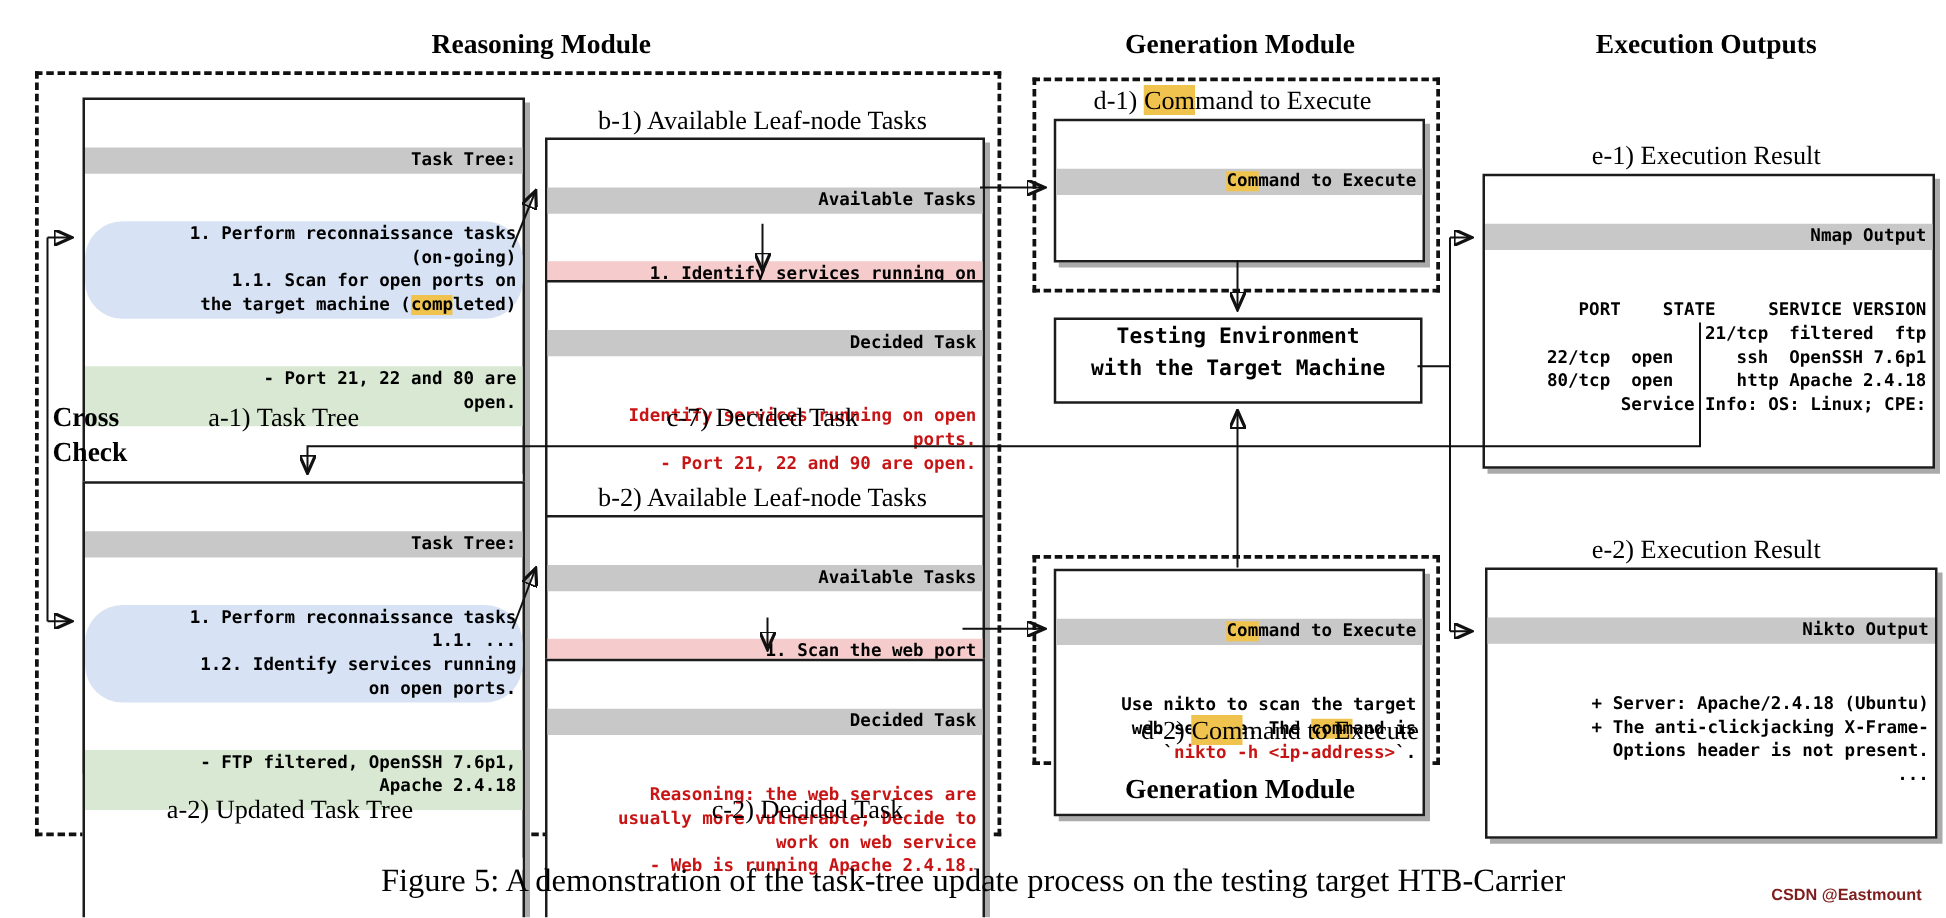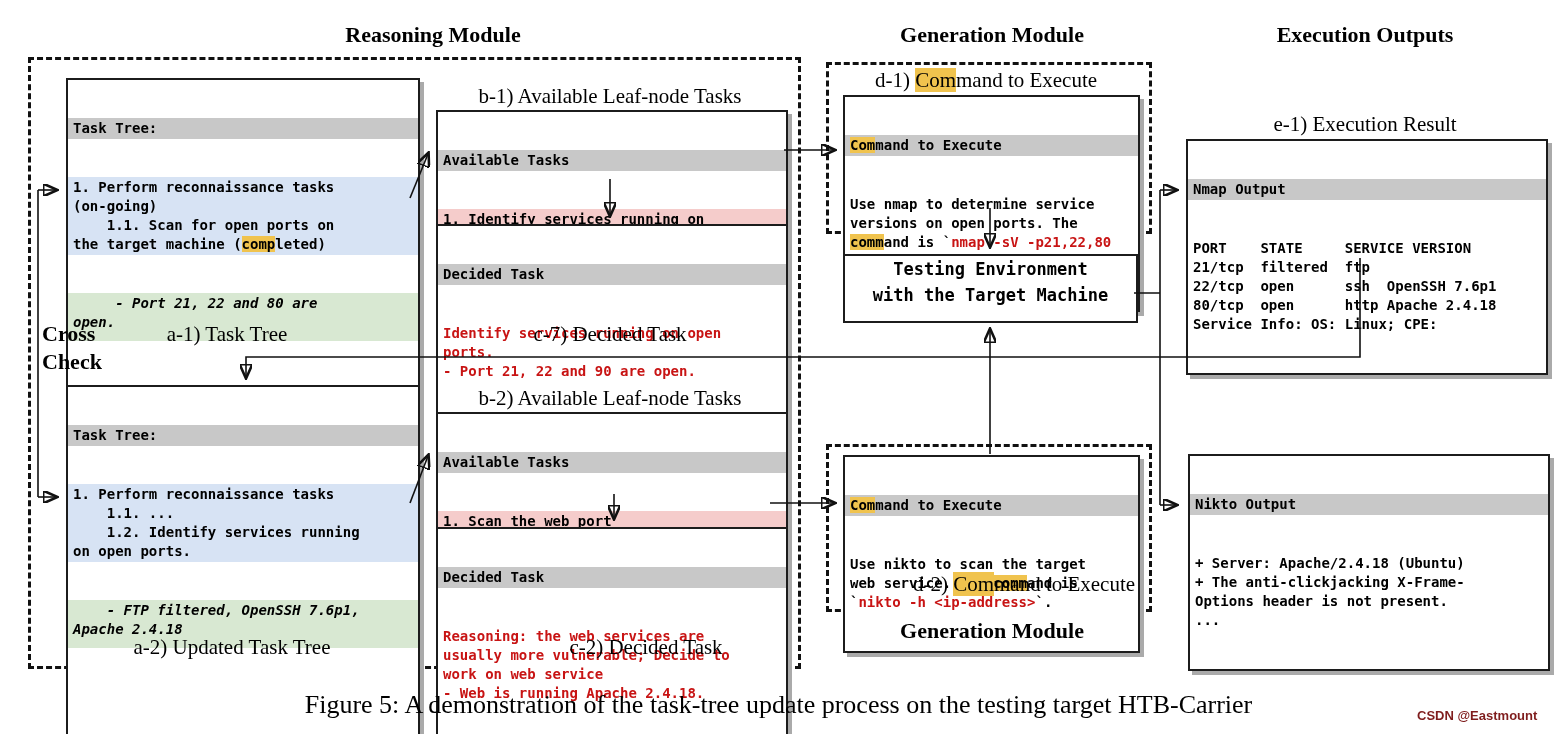--- a/index.html
+++ b/index.html
@@ -4,24 +4,24 @@
 <style>
   html,body{margin:0;padding:0;background:#ffffff;}
   .canvas{position:relative;width:1557px;height:734px;background:#fff;overflow:hidden;
           font-family:"Liberation Serif","DejaVu Serif",serif;}
   .colhdr{position:absolute;font-weight:bold;font-size:22px;text-align:center;color:#000;}
   .subcap{position:absolute;font-size:21px;text-align:center;color:#000;white-space:nowrap;}
   .dashed{position:absolute;border:3px dashed #111;background:transparent;}
   .box{position:absolute;border:2px solid #1c1c1c;background:#fff;box-shadow:4px 4px 0 #aaaaaa;}
   .mono{font-family:"DejaVu Sans Mono","Liberation Mono",monospace;font-weight:bold;
         font-size:14px;line-height:19px;white-space:pre;color:#000;}
-  .row{padding:1px 5px;}
+  .row{padding:1px 5px;text-align:right;}
   .gray{background:var(--gray);}
-  .blue{background:var(--blue);}
-  .green{background:var(--green);padding-bottom:9px;font-style:italic;}
+  .blue{background:var(--blue);border-radius:30px;}
+  .green{background:var(--green);padding-bottom:9px;}
   .pink{background:var(--pink);}
   .yellow{background:var(--yellow);padding-bottom:4px;}
   .gap{height:10px;background:#fff;}
   .gap2{height:12px;background:#fff;}
   .redtext{color:var(--red);}
   .hl{background:var(--hl);}
   .red{color:var(--red);}
   .it{}
   .envbox{position:absolute;border:2px solid #1c1c1c;background:#fff;text-align:center;
           font-family:"DejaVu Sans Mono","Liberation Mono",monospace;font-weight:bold;
@@ -108,24 +108,20 @@
     <div class="row redtext" style="padding-bottom:4px;">Reasoning: the web services are
 usually more vulnerable; Decide to
 work on web service
 - Web is running Apache 2.4.18.</div>
   </div>
   <div class="subcap" style="left:436px;top:635px;width:348px;padding-left:36px;">c-2) Decided Task</div>
 
   <div class="subcap" style="left:826px;top:68px;width:320px;"><span>d-1) </span><span class="hl">Com</span><span>mand to Execute</span></div>
   <div class="box mono" style="left:843px;top:95px;width:293px;min-height:111px;">
     <div class="row gray"><span class="hl">Com</span><span>mand to Execute</span></div>
-    <div class="row"><span>Use nmap to determine service
-versions on open ports. The
-</span><span class="hl">comm</span><span>and is `</span><span class="red">nmap -sV -p21,22,80
-&lt;ip-address&gt;</span><span>`.</span></div>
   </div>
 
   <div class="envbox" style="left:843px;top:254px;width:291px;height:65px;">Testing Environment
 with the Target Machine</div>
 
   <div class="box mono" style="left:843px;top:455px;width:293px;min-height:101px;">
     <div class="row gray"><span class="hl">Com</span><span>mand to Execute</span></div>
     <div class="row"><span>Use nikto to scan the target
 web service. The </span><span class="hl">comm</span><span>and is
 `</span><span class="red">nikto -h &lt;ip-address&gt;</span><span>`.</span></div>
@@ -136,20 +132,21 @@
   <div class="subcap" style="left:1186px;top:112px;width:358px;">e-1) Execution Result</div>
   <div class="box mono" style="left:1186px;top:139px;width:358px;">
     <div class="row gray">Nmap Output</div>
     <div class="row">PORT    STATE     SERVICE VERSION
 21/tcp  filtered  ftp
 22/tcp  open      ssh  OpenSSH 7.6p1
 80/tcp  open      http Apache 2.4.18
 Service Info: OS: Linux; CPE:</div>
   </div>
 
+  <div class="subcap" style="left:1186px;top:427px;width:358px;">e-2) Execution Result</div>
   <div class="box mono" style="left:1188px;top:454px;width:358px;">
     <div class="row gray">Nikto Output</div>
     <div class="row">+ Server: Apache/2.4.18 (Ubuntu)
 + The anti-clickjacking X-Frame-
 Options header is not present.
 ...</div>
   </div>
 
   <div class="figcap" style="left:0;top:690px;width:1557px;"><span>Figure 5: A demonstration of the task-tree update process on the testing target </span><span class="it">HTB-Carrier</span></div>
   <div class="watermark" style="left:1417px;top:708px;">CSDN @Eastmount</div>

